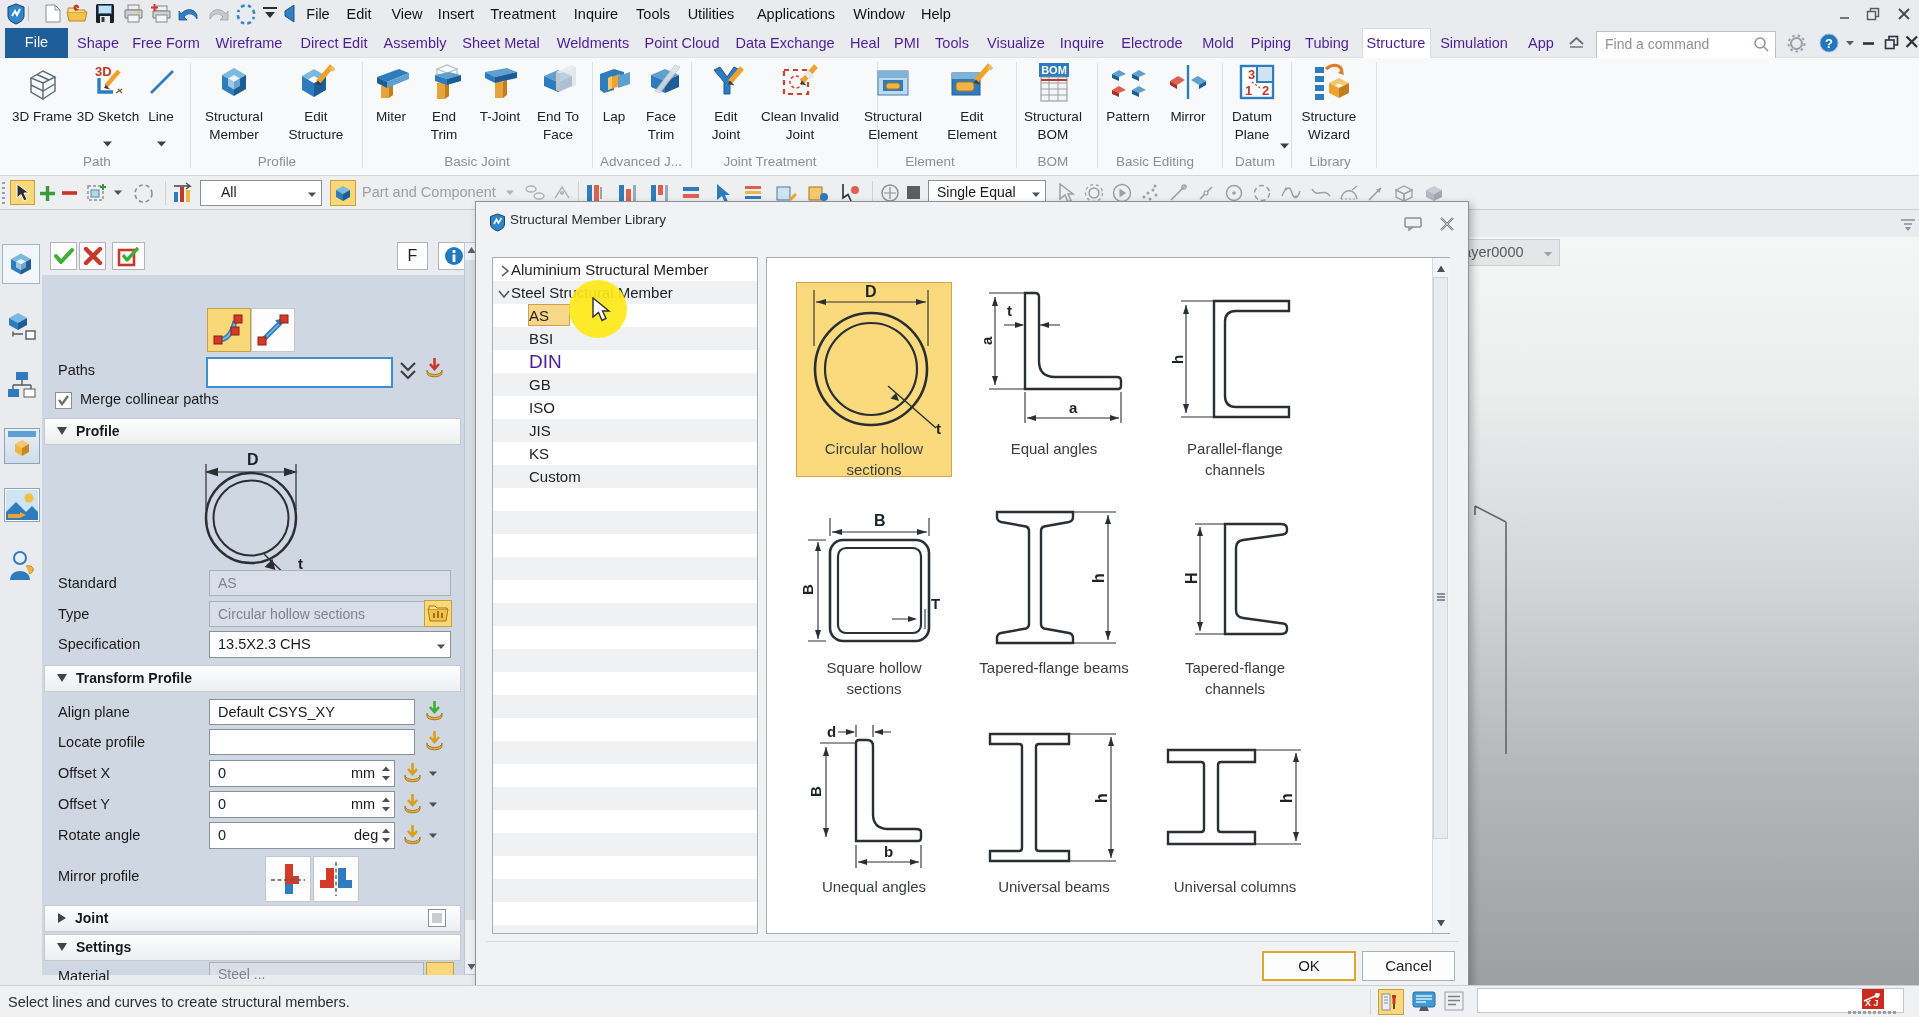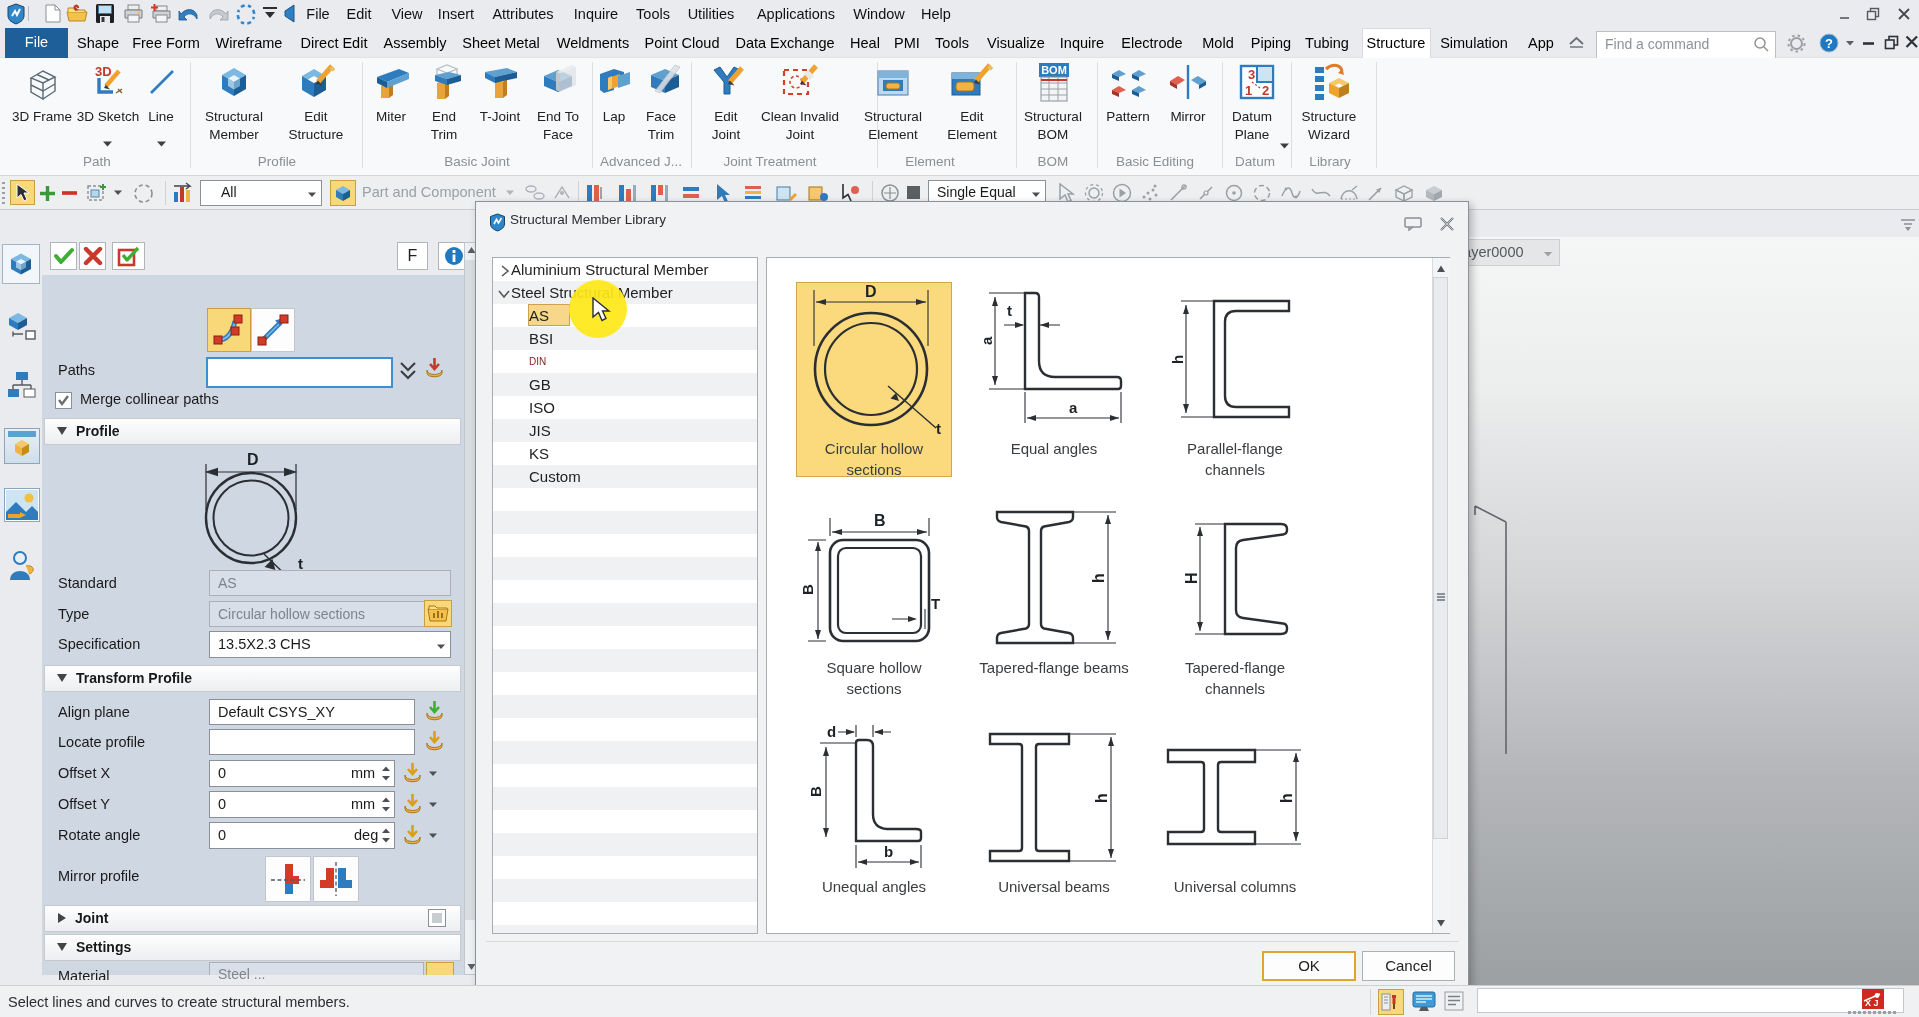--- a/index.html
+++ b/index.html
@@ -10,21 +10,21 @@
 svg{display:block}
 
 .inp{position:absolute;background:#fff;border:1px solid #99a1ab;box-sizing:border-box}
 .inpdis{position:absolute;background:#d9dfe9;border:1px solid #a9b0ba;box-sizing:border-box;color:#7d848e}
 .hdr{position:absolute;left:44px;width:417px;height:27px;background:linear-gradient(#fefefe,#eceef1);
 border:1px solid #c6cacd;box-sizing:border-box;font-weight:bold;font-size:14px;color:#17181a;line-height:25px}
 .hdr .tri{display:inline-block;margin:0 9px 1px 12px;width:0;height:0;border-left:5.5px solid transparent;border-right:5.5px solid transparent;border-top:8px solid #444}
 .hdr .trir{display:inline-block;margin:0 9px 0 13px;width:0;height:0;border-top:5.5px solid transparent;border-bottom:5.5px solid transparent;border-left:8px solid #444}
 .lbl{position:absolute;font-size:14.5px;color:#1a1a1a}
 
-.tab{position:absolute;top:1px;height:28px;line-height:28px;font-size:14.5px;color:#000000;transform:translateX(-50%)}
+.tab{position:absolute;top:1px;height:28px;line-height:28px;font-size:14.5px;color:#4c1d95;transform:translateX(-50%)}
 
 .rlbl{position:absolute;top:50px;font-size:13.5px;color:#212121;text-align:center;transform:translateX(-50%);line-height:18px;white-space:nowrap}
 .rgrp{position:absolute;top:96px;font-size:13.5px;color:#8a8f94;transform:translateX(-50%);white-space:nowrap}
 .rsep{position:absolute;top:4px;width:1px;height:106px;background:#dcdee0}
 .menu{position:absolute;top:0;height:28px;line-height:28px;font-size:14.5px;color:#111;transform:translateX(-50%)}
 
 .cap{position:absolute;font-size:15px;color:#3a3d40;text-align:center;transform:translateX(-50%);line-height:21px;white-space:nowrap}
 </style>
 </head>
 <body>
@@ -81,21 +81,21 @@
       <path d="M1 1 H15" stroke="#2b2e32" stroke-width="2"></path>
       <path d="M3 5 L8 11 L13 5 Z" fill="#2b2e32"></path>
     </svg>
  <svg class="ab" style="left:283px;top:4px" width="14" height="19">
       <path d="M11 1 L11 18 L2 12 L2 7 Z" fill="#2f7fc2" stroke="#1c558a"></path>
     </svg>
  <div class="menu" style="left:318px">File</div>
  <div class="menu" style="left:359px">Edit</div>
  <div class="menu" style="left:407px">View</div>
  <div class="menu" style="left:456px">Insert</div>
- <div class="menu" style="left:523px">Attributes</div>
+ <div class="menu" style="left:523px">Treatment</div>
  <div class="menu" style="left:596px">Inquire</div>
  <div class="menu" style="left:653px">Tools</div>
  <div class="menu" style="left:711px">Utilities</div>
  <div class="menu" style="left:796px">Applications</div>
  <div class="menu" style="left:879px">Window</div>
  <div class="menu" style="left:936px">Help</div>
  <svg class="ab" style="left:1838px;top:8px" width="13" height="13">
       <path d="M2 10 H11" stroke="#55595e" stroke-width="1.6"></path>
     </svg>
  <svg class="ab" style="left:1866px;top:7px" width="14" height="14">
@@ -824,21 +824,21 @@
         <path d="M2 1 L8 6 L2 11" fill="none" stroke="#55595e" stroke-width="1.6"></path>
       </svg>
   <div class="ab" style="left:19px;top:2px;font-size:15px;line-height:21px;color:#222">Aluminium Structural Member</div>
   <svg class="ab" style="left:6px;top:32px" width="12" height="10">
         <path d="M1 2 L6 8 L11 2" fill="none" stroke="#55595e" stroke-width="1.6"></path>
       </svg>
   <div class="ab" style="left:19px;top:25px;font-size:15px;line-height:21px;color:#222">Steel Structural Member</div>
   <div class="ab" style="left:36px;top:47px;width:42px;height:22px;background:#f7d88a;border:1px solid #cf9f4e;box-sizing:border-box"></div>
   <div class="ab" style="left:37px;top:48px;font-size:15px;line-height:21px;color:#222">AS</div>
   <div class="ab" style="left:37px;top:71px;font-size:15px;line-height:21px;color:#222">BSI</div>
-  <div class="ab" style="left:37px;top:94px;font-size:10px;line-height:21px;color:#7f1d1d">DIN</div>
+  <div class="ab" style="left:37px;top:94px;font-size:19px;line-height:21px;color:#4c1d95">DIN</div>
   <div class="ab" style="left:37px;top:117px;font-size:15px;line-height:21px;color:#222">GB</div>
   <div class="ab" style="left:37px;top:140px;font-size:15px;line-height:21px;color:#222">ISO</div>
   <div class="ab" style="left:37px;top:163px;font-size:15px;line-height:21px;color:#222">JIS</div>
   <div class="ab" style="left:37px;top:186px;font-size:15px;line-height:21px;color:#222">KS</div>
   <div class="ab" style="left:37px;top:209px;font-size:15px;line-height:21px;color:#222">Custom</div>
  </div>
 
  <div class="ab" style="left:93px;top:78px;width:58px;height:58px;border-radius:50%;background:#ffe817;opacity:0.92"></div>
  <svg class="ab" style="left:114px;top:95px" width="22" height="26">
       <path d="M3 1 L3 20 L8.5 15.5 L12 23.5 L16 21.5 L12.5 14 L19 14 Z" fill="#fff" stroke="#2c2f33" stroke-width="1.4"></path>

